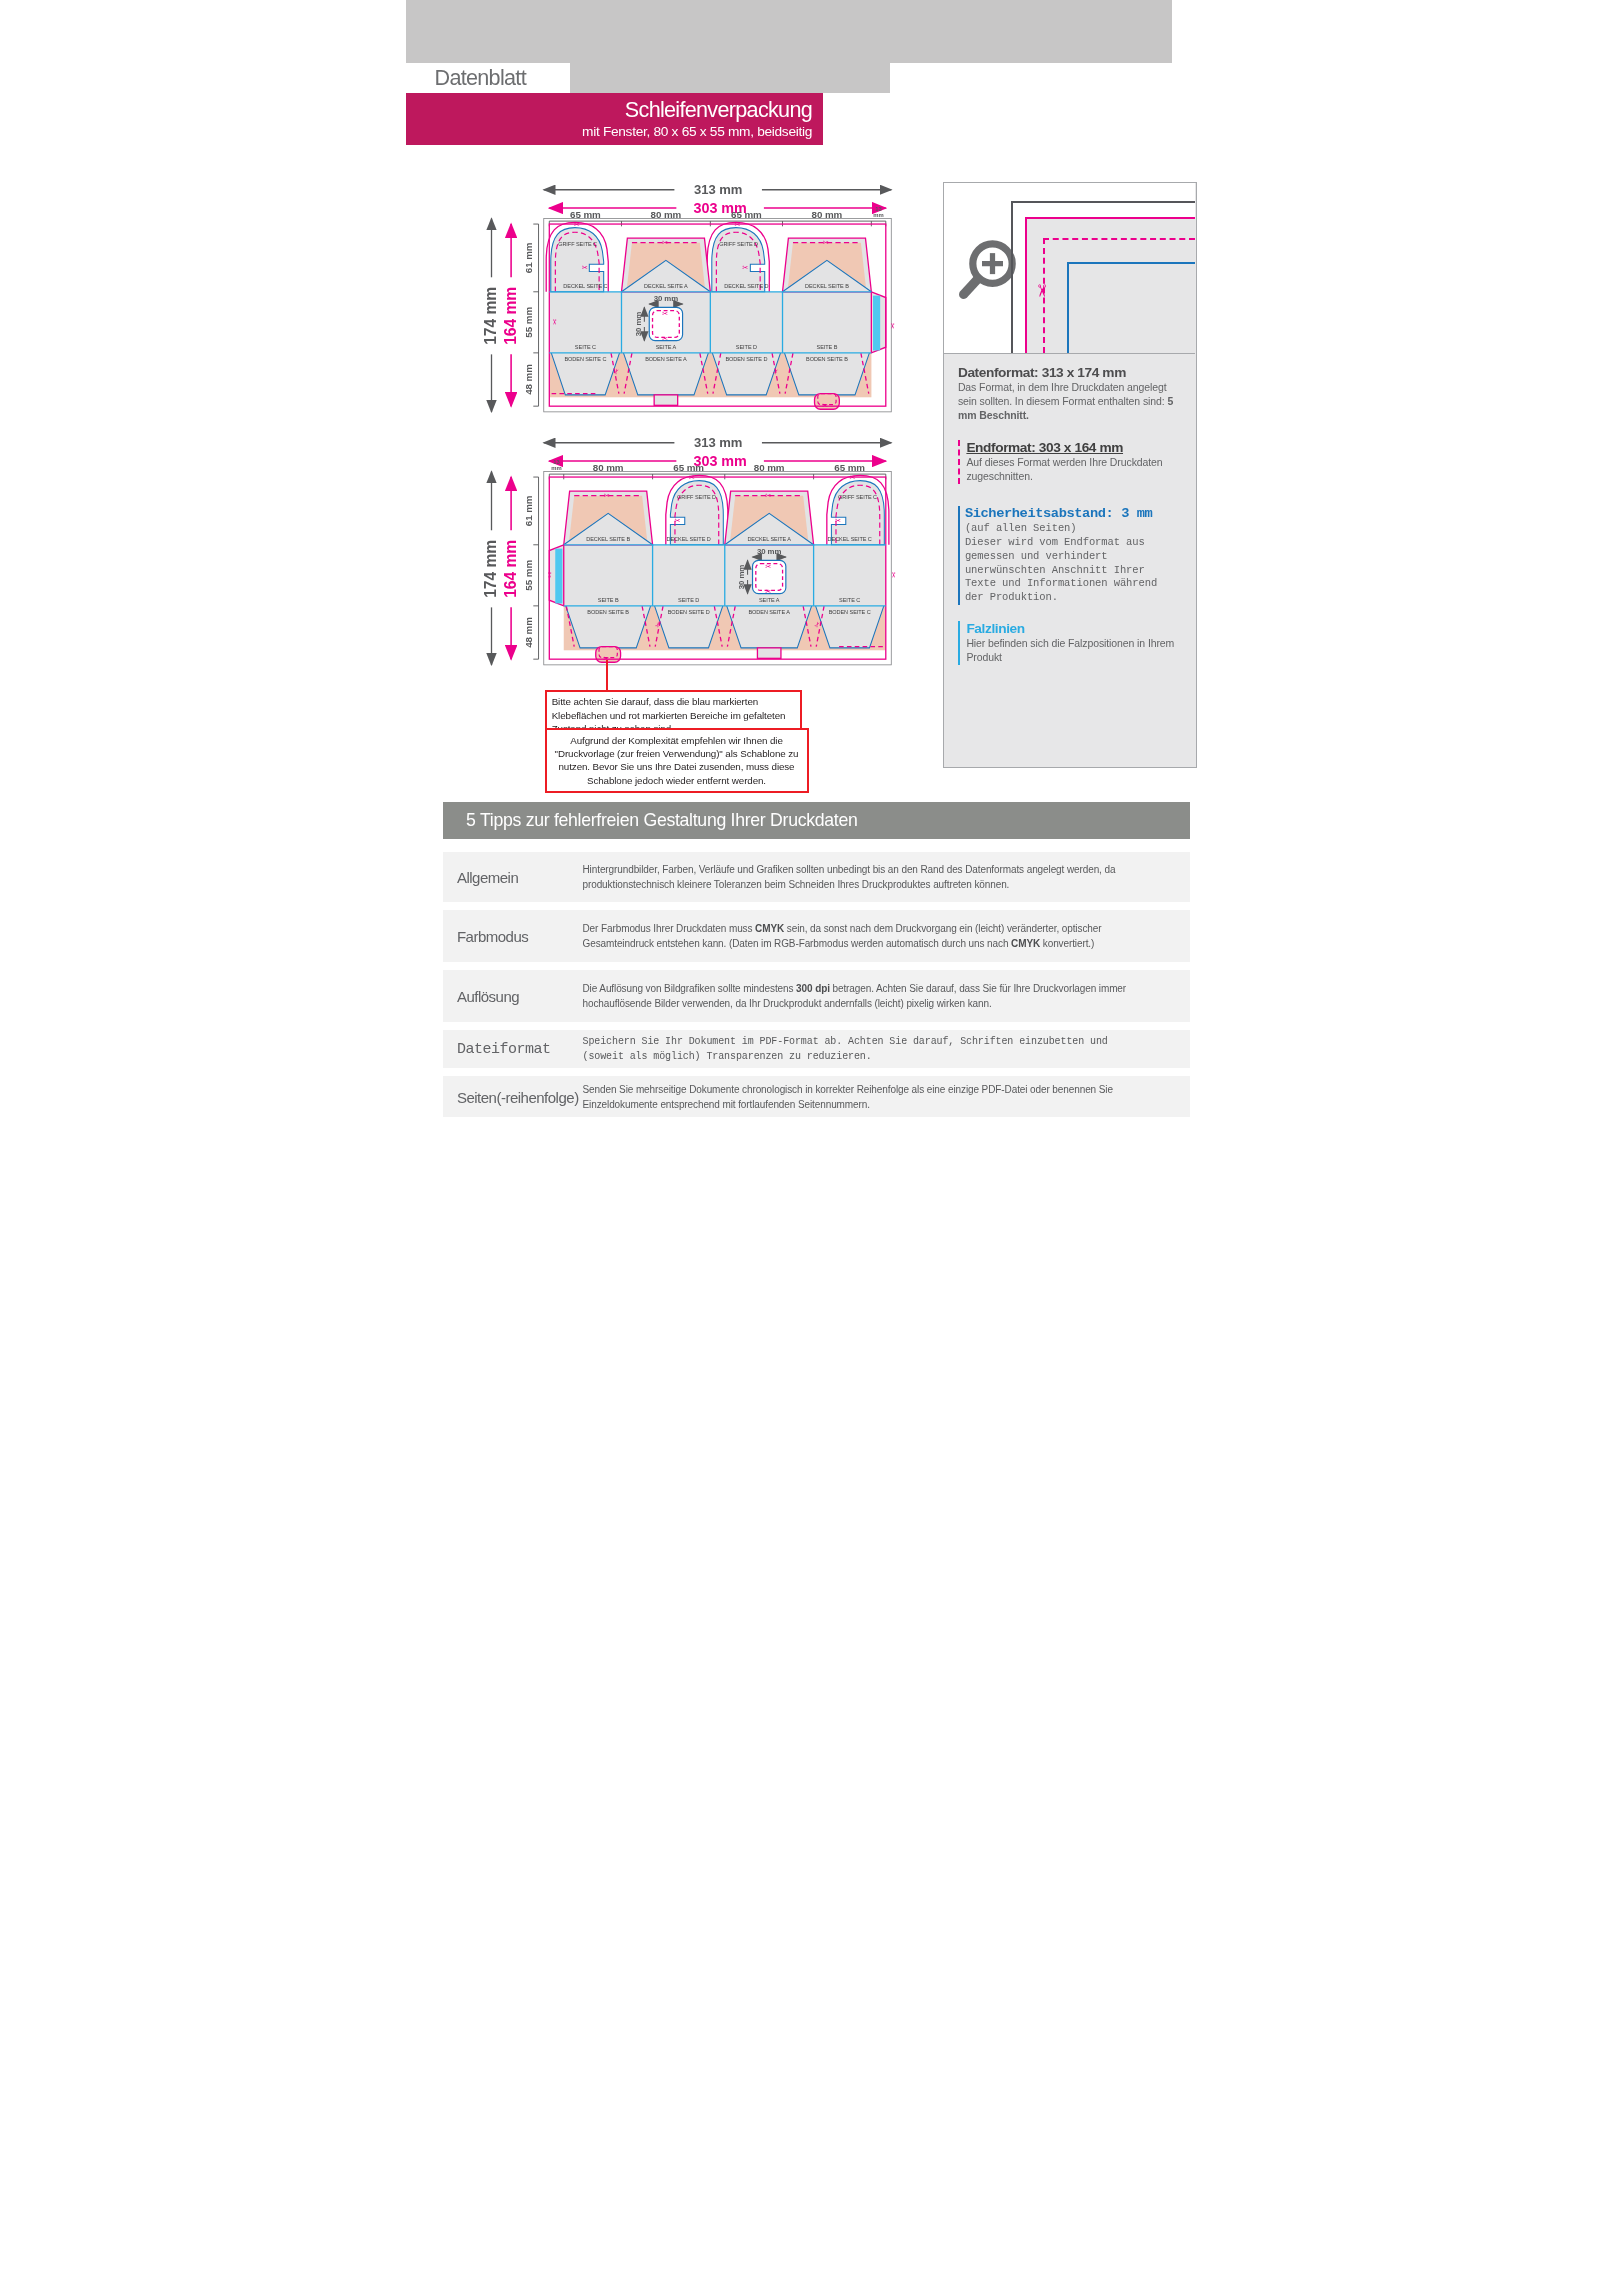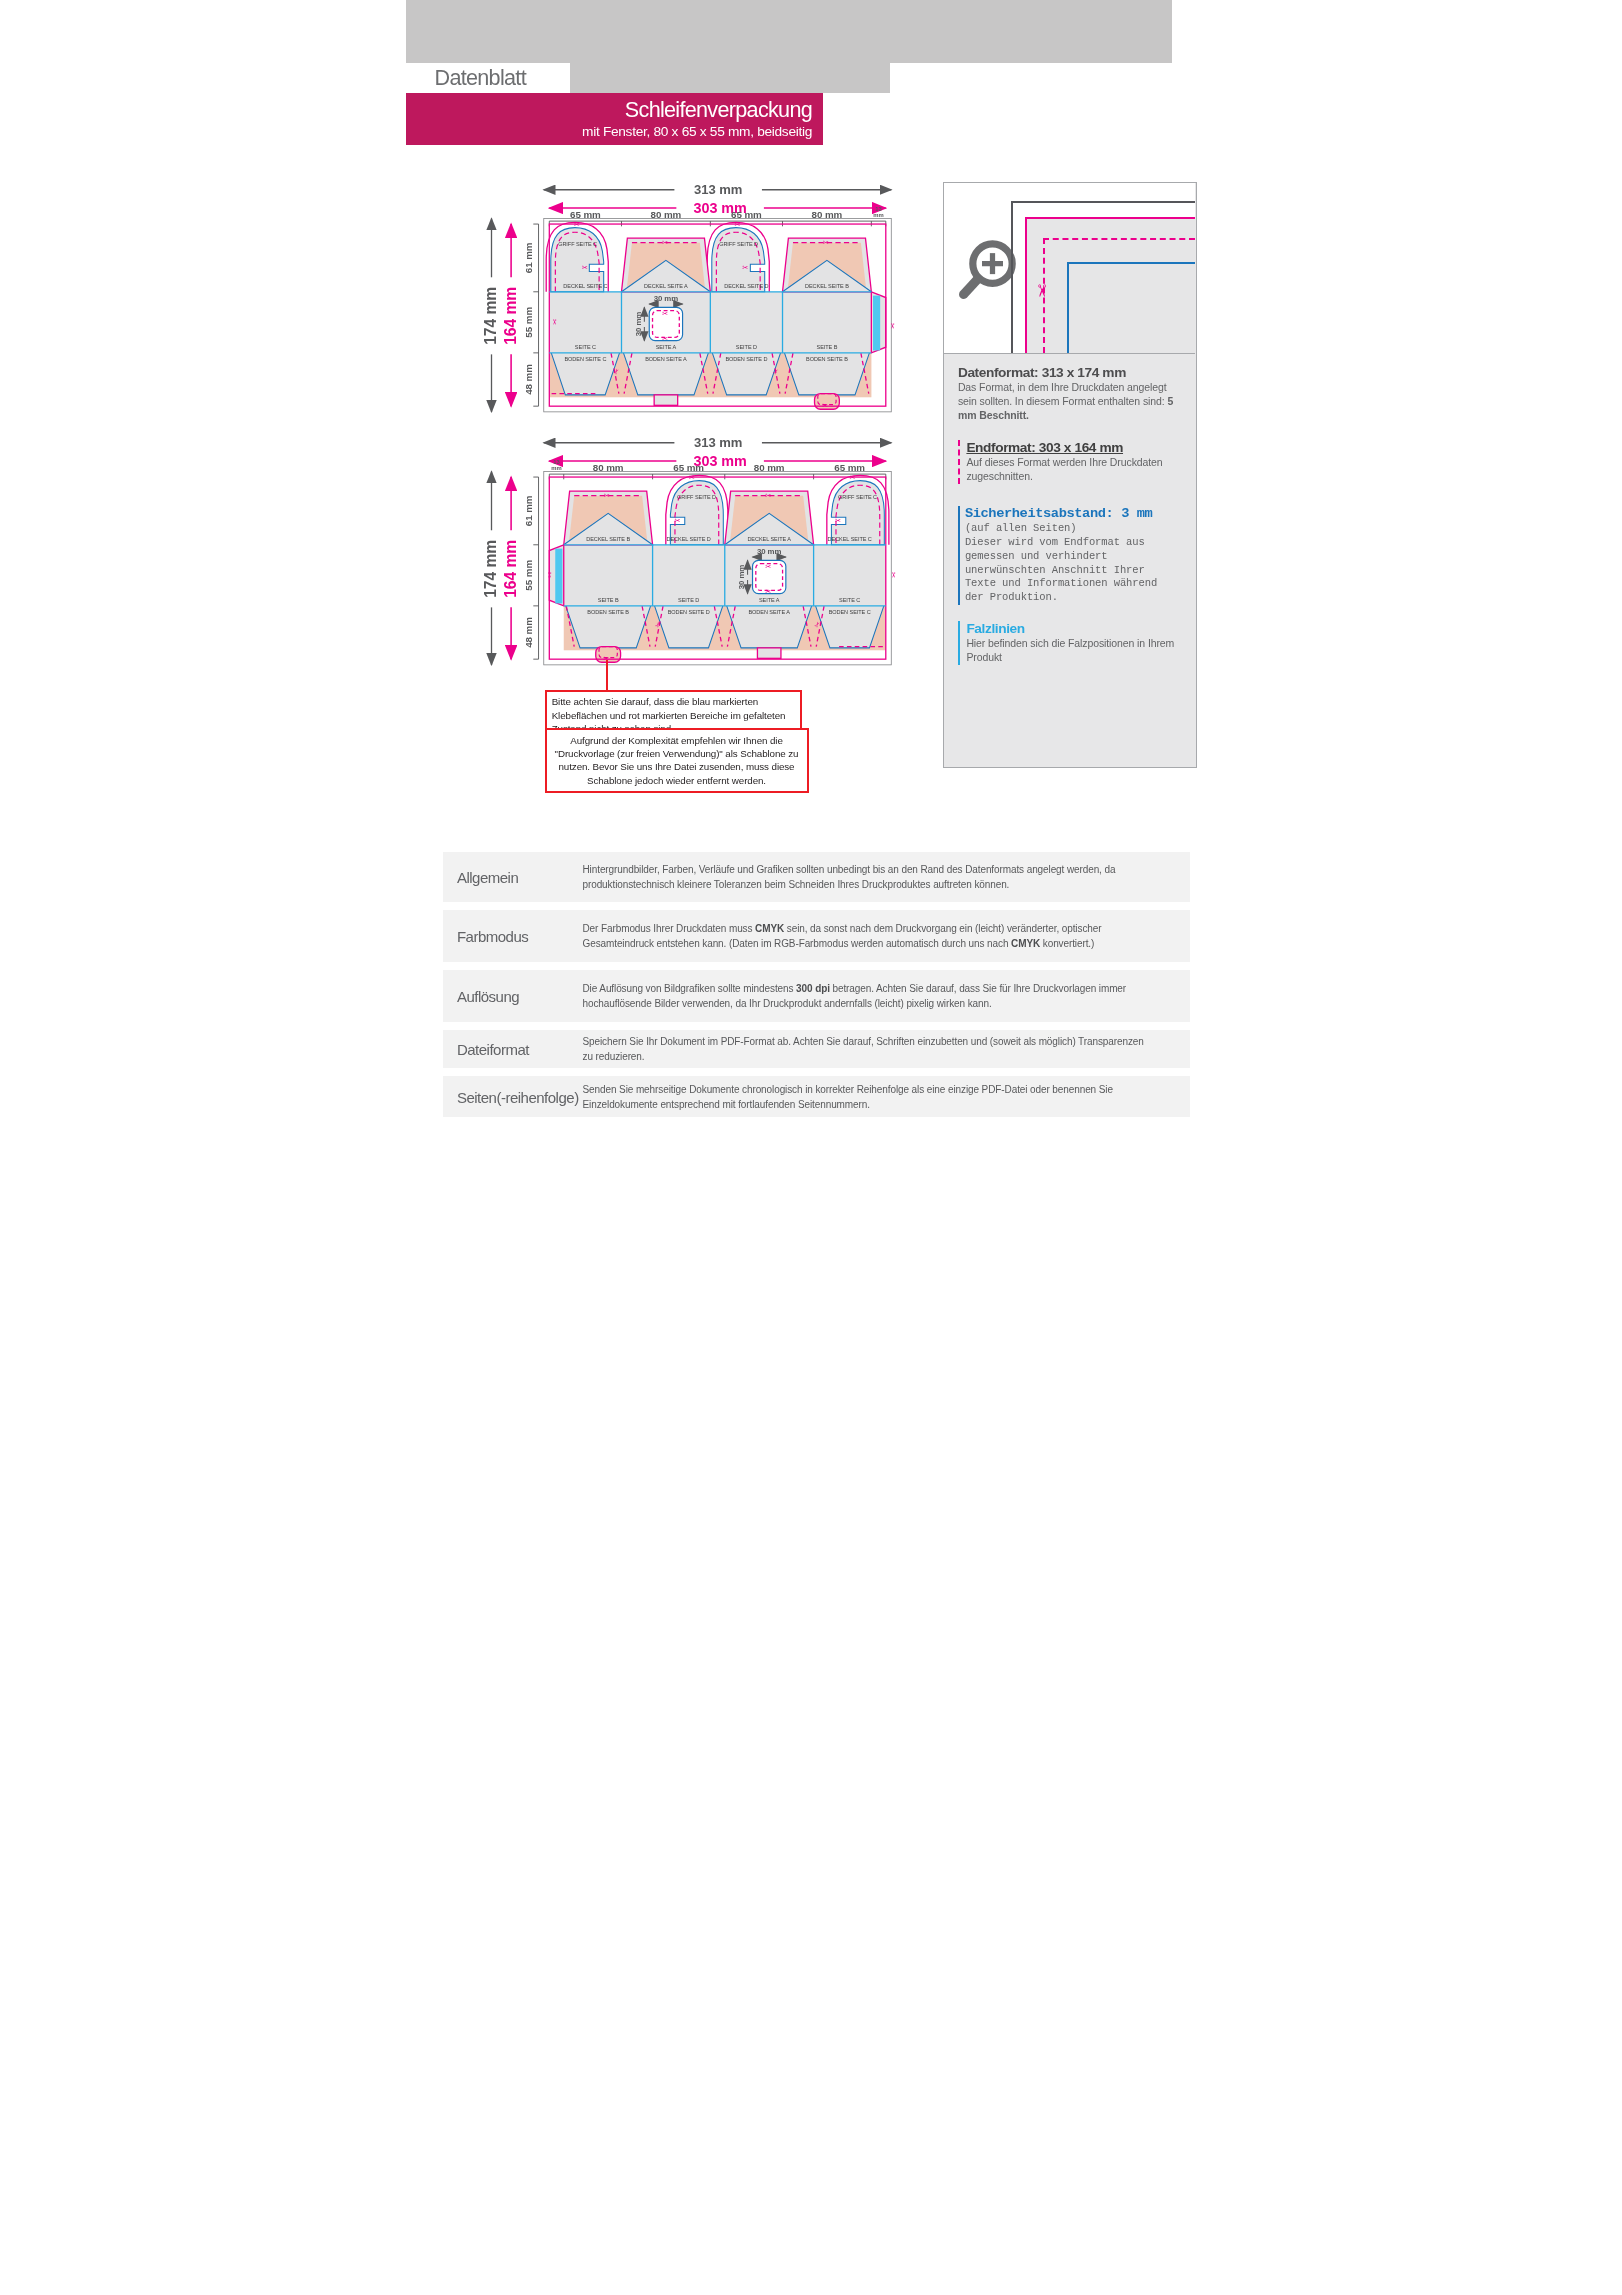--- a/index.html
+++ b/index.html
@@ -51,21 +51,21 @@
   .note2{left:139px;top:728px;width:264px;padding:3.9px 5.2px;text-align:center;}
 
   
   .tips-banner{left:37px;top:802px;width:747px;height:37px;background:#8b8d8a;color:#fff;display:flex;align-items:center;}
   .tips-banner span{font-size:17.7px;padding-left:23.6px;letter-spacing:-0.3px;}
   .tip-row{left:37px;width:747px;background:#f2f2f2;}
   .tip-label{position:absolute;left:14.4px;top:50%;transform:translateY(-50%);font-size:15px;color:#626366;letter-spacing:-0.5px;}
   .tip-text{position:absolute;left:140px;top:50%;transform:translateY(-50%);width:563px;font-size:10px;line-height:1.5;color:#58595b;}
   .tip-text b{color:#4d4e50;}
   .r1{top:852px;height:50px;} .r2{top:910px;height:52px;} .r3{top:970px;height:52px;}
-  .r4{top:1030px;height:38px;} .r5{top:1076px;height:41px;}
+  .r4{top:1030px;height:38px;font-family:Liberation Mono, monospace;} .r5{top:1076px;height:41px;}
 </style>
 </head>
 <body>
 
 <div class="page">
 
   <div class="abs band-top"></div>
   <div class="abs band-top2"></div>
   <div class="abs datenblatt-box">
     <span>Datenblatt</span>
@@ -451,20 +451,23 @@
         <h3 class="h-cyan">Falzlinien</h3>
         <p>Hier befinden sich die Falzpositionen in Ihrem Produkt</p>
       </div>
     </div>
   </div>
 
   <div class="abs redline"></div>
   <div class="abs note note1">Bitte achten Sie darauf, dass die blau markierten Klebeflächen und rot markierten Bereiche im gefalteten Zustand nicht zu sehen sind.</div>
   <div class="abs note note2">Aufgrund der Komplexität empfehlen wir Ihnen die "Druckvorlage (zur freien Verwendung)" als Schablone zu nutzen. Bevor Sie uns Ihre Datei zusenden, muss diese Schablone jedoch wieder entfernt werden.</div>
 
+  <div class="abs tips-banner">
+    <span>5 Tipps zur fehlerfreien Gestaltung Ihrer Druckdaten</span>
+  </div>
 
   <div class="abs tip-row r1">
     <div class="tip-label">Allgemein</div>
     <div class="tip-text"><span>Hintergrundbilder, Farben, Verläufe und Grafiken sollten unbedingt bis an den Rand des Datenformats angelegt werden, da produktionstechnisch kleinere Toleranzen beim Schneiden Ihres Druckproduktes auftreten können.</span></div>
   </div>
   <div class="abs tip-row r2">
     <div class="tip-label">Farbmodus</div>
     <div class="tip-text"><span>Der Farbmodus Ihrer Druckdaten muss </span><b>CMYK</b><span> sein, da sonst nach dem Druckvorgang ein (leicht) veränderter, optischer Gesamteindruck entstehen kann. (Daten im RGB-Farbmodus werden automatisch durch uns nach </span><b>CMYK</b><span> konvertiert.)</span></div>
   </div>
   <div class="abs tip-row r3">

